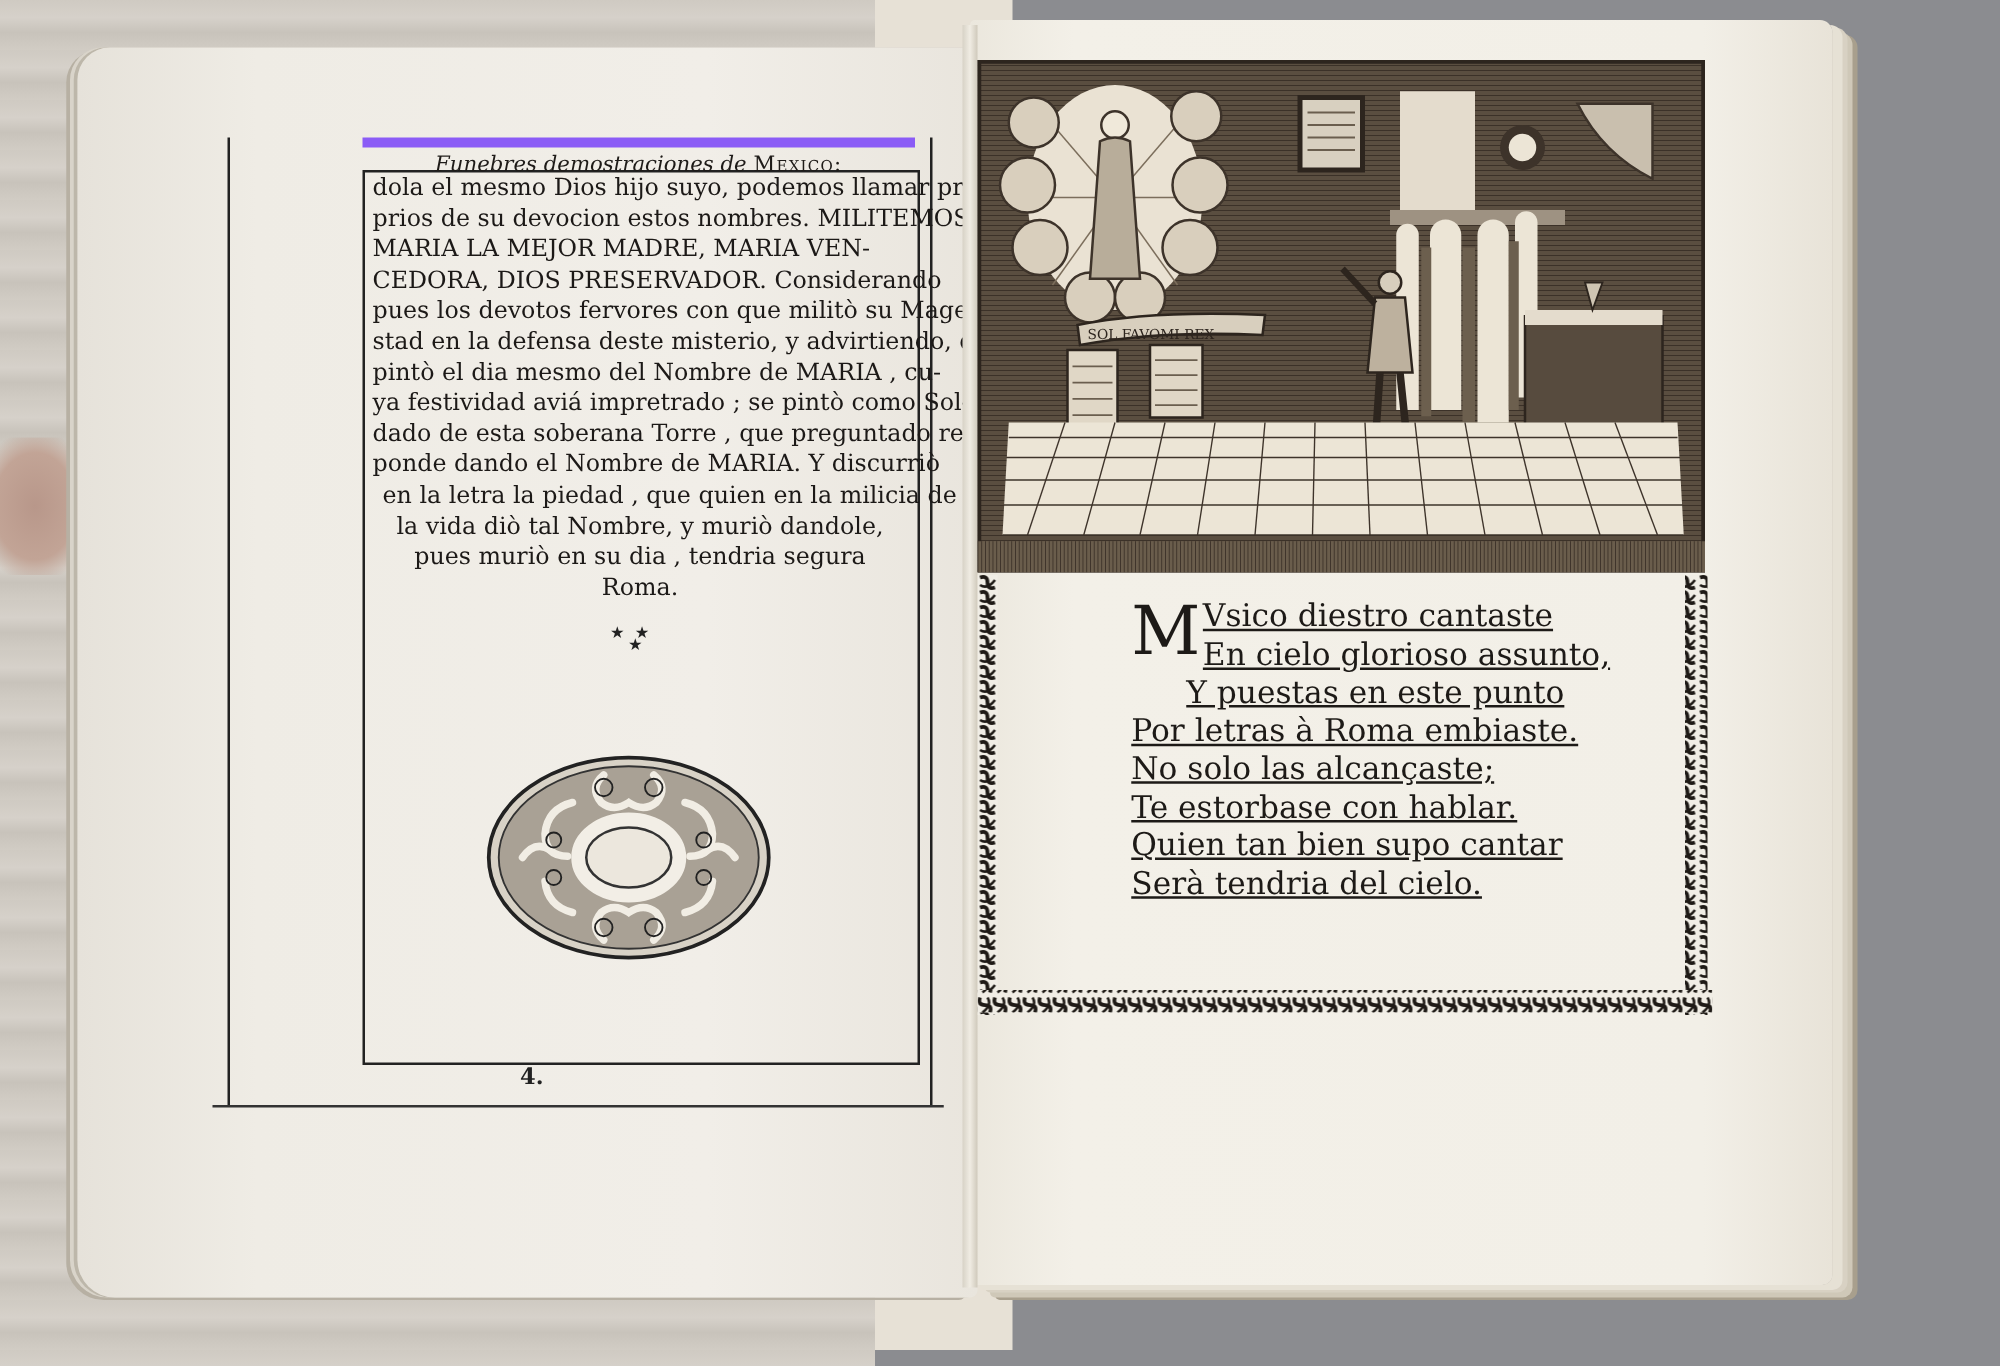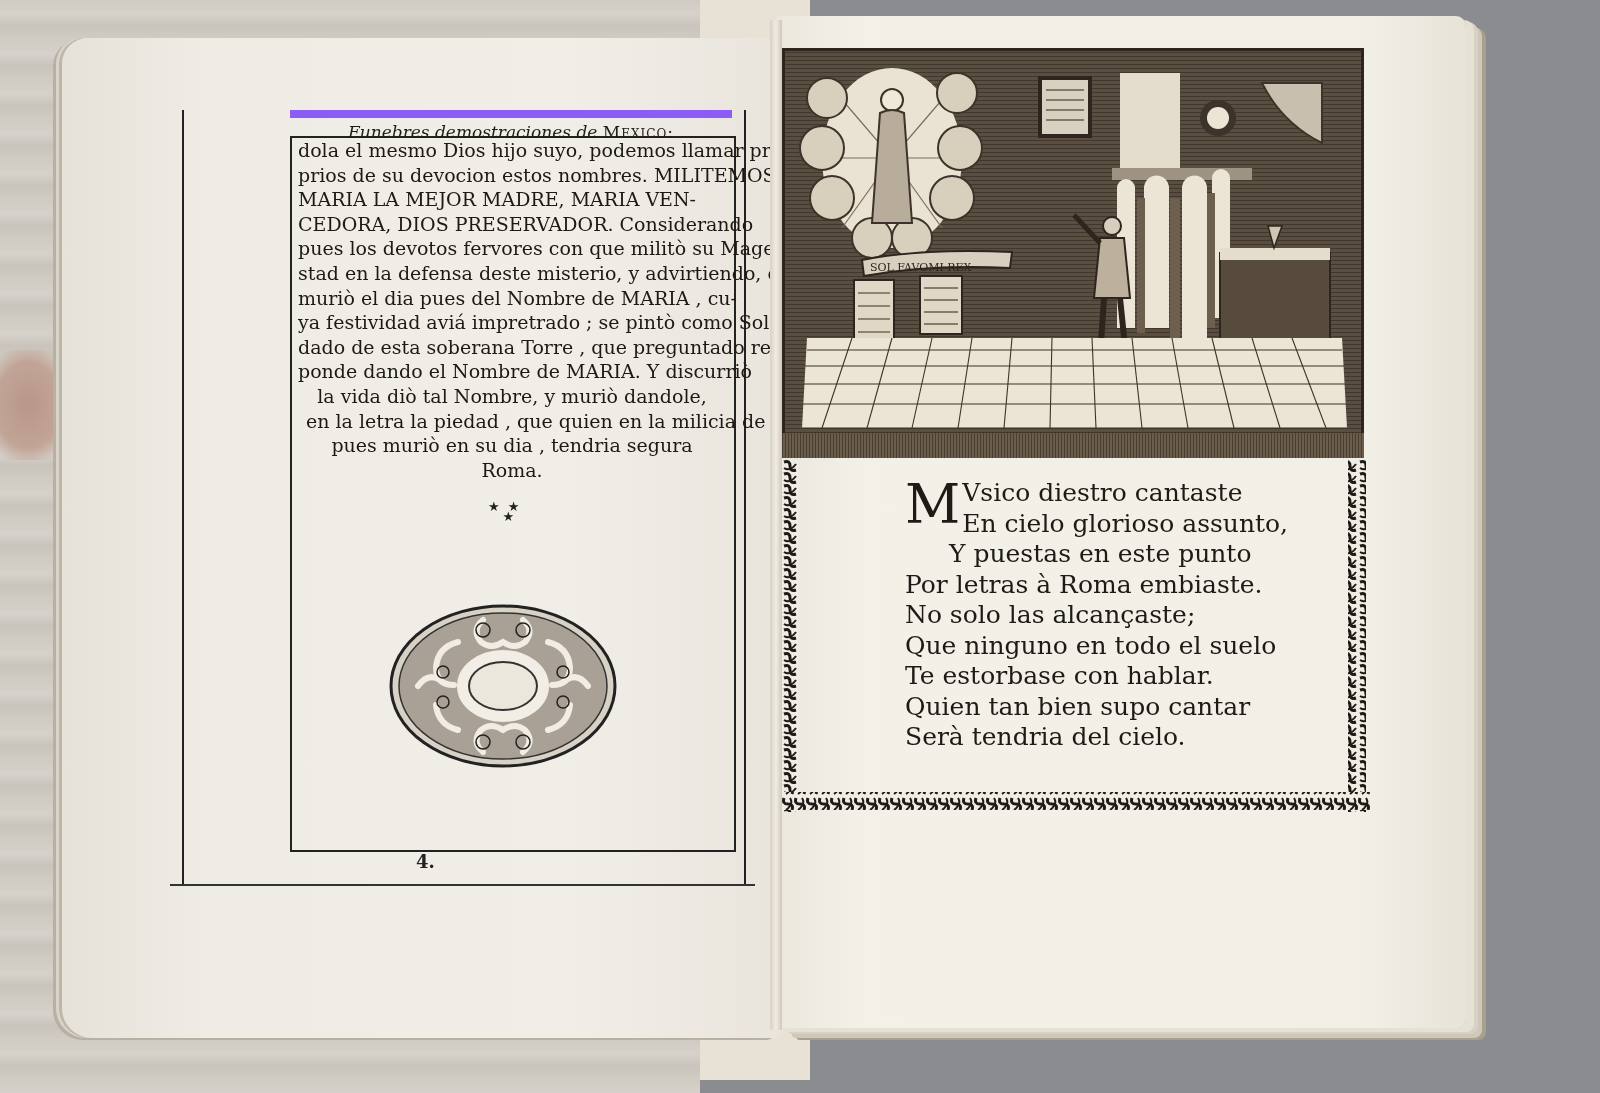--- a/index.html
+++ b/index.html
@@ -84,21 +84,21 @@
   .engraving {
     position:absolute; left:782px; top:48px; width:582px; height:410px;
   }
   .verse-box {
     position:absolute; left:782px; top:460px; width:588px; height:352px;
   }
   .verse {
     position:absolute; left:905px; top:478px; width:380px;
     font-size:25px; line-height:30.5px; color:#1d1a17;
   }
-  .verse .ln { display:block; white-space:nowrap; }
+  .verse .ln { display:block; white-space:nowrap;text-decoration:underline; }
   .dropcap {
     float:left; font-size:54px; line-height:46px; margin-right:2px; margin-top:4px;
   }
 </style>
 </head>
 <body>
 
 <div class="wood-left"></div>
 <div class="grey-right"></div>
 <div class="stain"></div>
@@ -117,26 +117,26 @@
   <span class="sc">Mexico:</span>
 </div>
 
 <div class="body-text">
   <span class="ln">dola el mesmo Dios hijo suyo, podemos llamar pro-</span>
   <span class="ln">prios de su devocion estos nombres. MILITEMOS,</span>
   <span class="ln" style="font-variant:small-caps;">MARIA LA MEJOR MADRE, MARIA VEN-</span>
   <span class="ln">CEDORA, DIOS PRESERVADOR. Considerando</span>
   <span class="ln">pues los devotos fervores con que militò su Mage-</span>
   <span class="ln">stad en la defensa deste misterio, y advirtiendo, que</span>
-  <span class="ln">muriò el dia pues del Nombre de MARIA , cu-</span>
+  <span class="ln">pintò el dia mesmo del Nombre de MARIA , cu-</span>
   <span class="ln">ya festividad aviá impretrado ; se pintò como Sol-</span>
   <span class="ln">dado de esta soberana Torre , que preguntado res-</span>
   <span class="ln">ponde dando el Nombre de MARIA. Y discurriò</span>
+  <span class="ln c" style="padding-left:8px;">en la letra la piedad , que quien en la milicia de</span>
   <span class="ln c">la vida diò tal Nombre, y muriò dandole,</span>
-  <span class="ln c" style="padding-left:8px;">en la letra la piedad , que quien en la milicia de</span>
   <span class="ln c">pues muriò en su dia , tendria segura</span>
   <span class="ln c">Roma.</span>
 </div>
 
 <div class="stars">
   <span>★ ★</span><br>
   <span style="padding-left:9px;">★</span>
 </div>
 
 <svg class="ornament" viewBox="0 0 230 168">
@@ -304,17 +304,16 @@
   <rect x="0" y="332" width="588" height="18" fill="url(#knotH)"></rect>
 </svg>
 
 <div class="verse">
   <span class="dropcap">M</span>
   <span class="ln">Vsico diestro cantaste</span>
   <span class="ln">En cielo glorioso assunto,</span>
   <span class="ln" style="clear:both;margin-left:44px;">Y puestas en este punto</span>
   <span class="ln">Por letras à Roma embiaste.</span>
   <span class="ln">No solo las alcançaste;</span>
-  <span class="ln">Que ninguno en todo el suelo</span>
   <span class="ln">Te estorbase con hablar.</span>
   <span class="ln">Quien tan bien supo cantar</span>
   <span class="ln">Serà tendria del cielo.</span>
 </div>
 
 </body></html>

